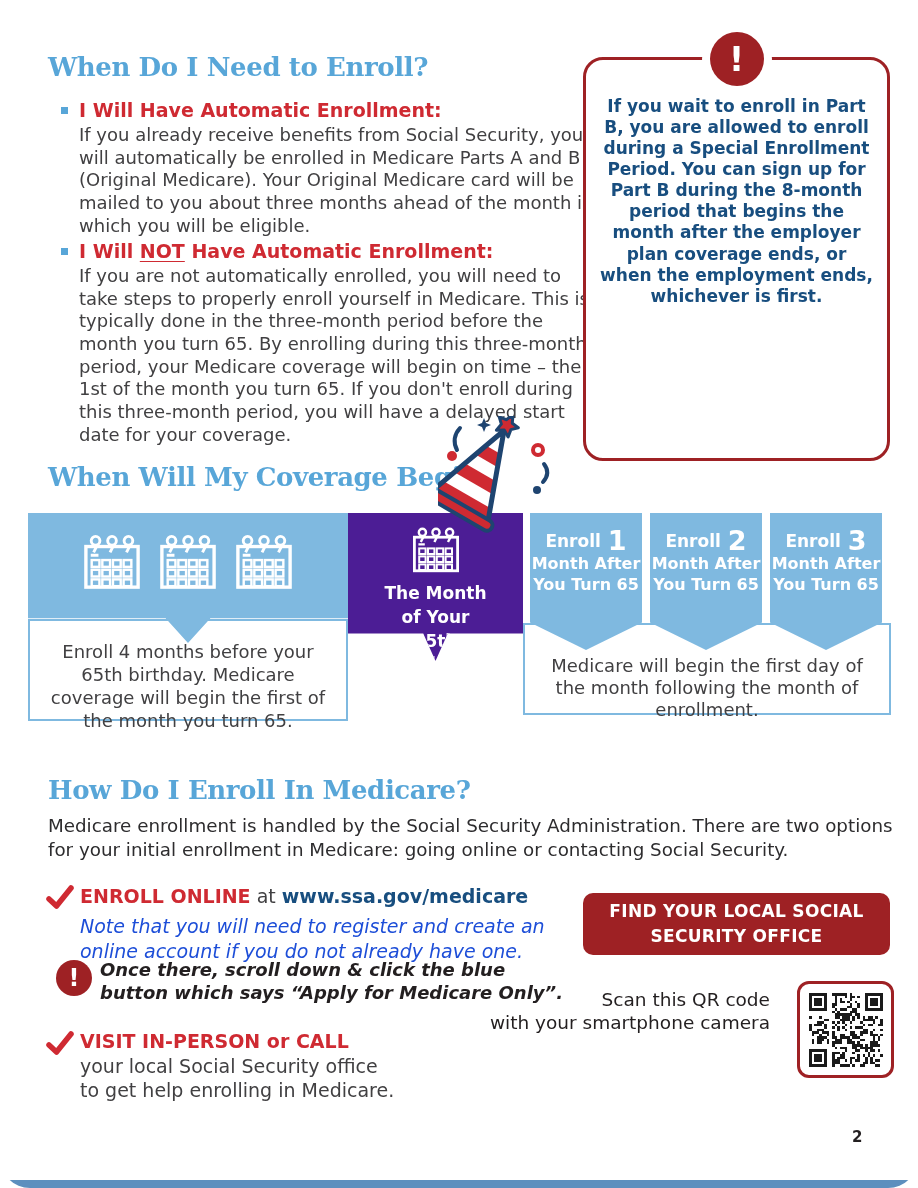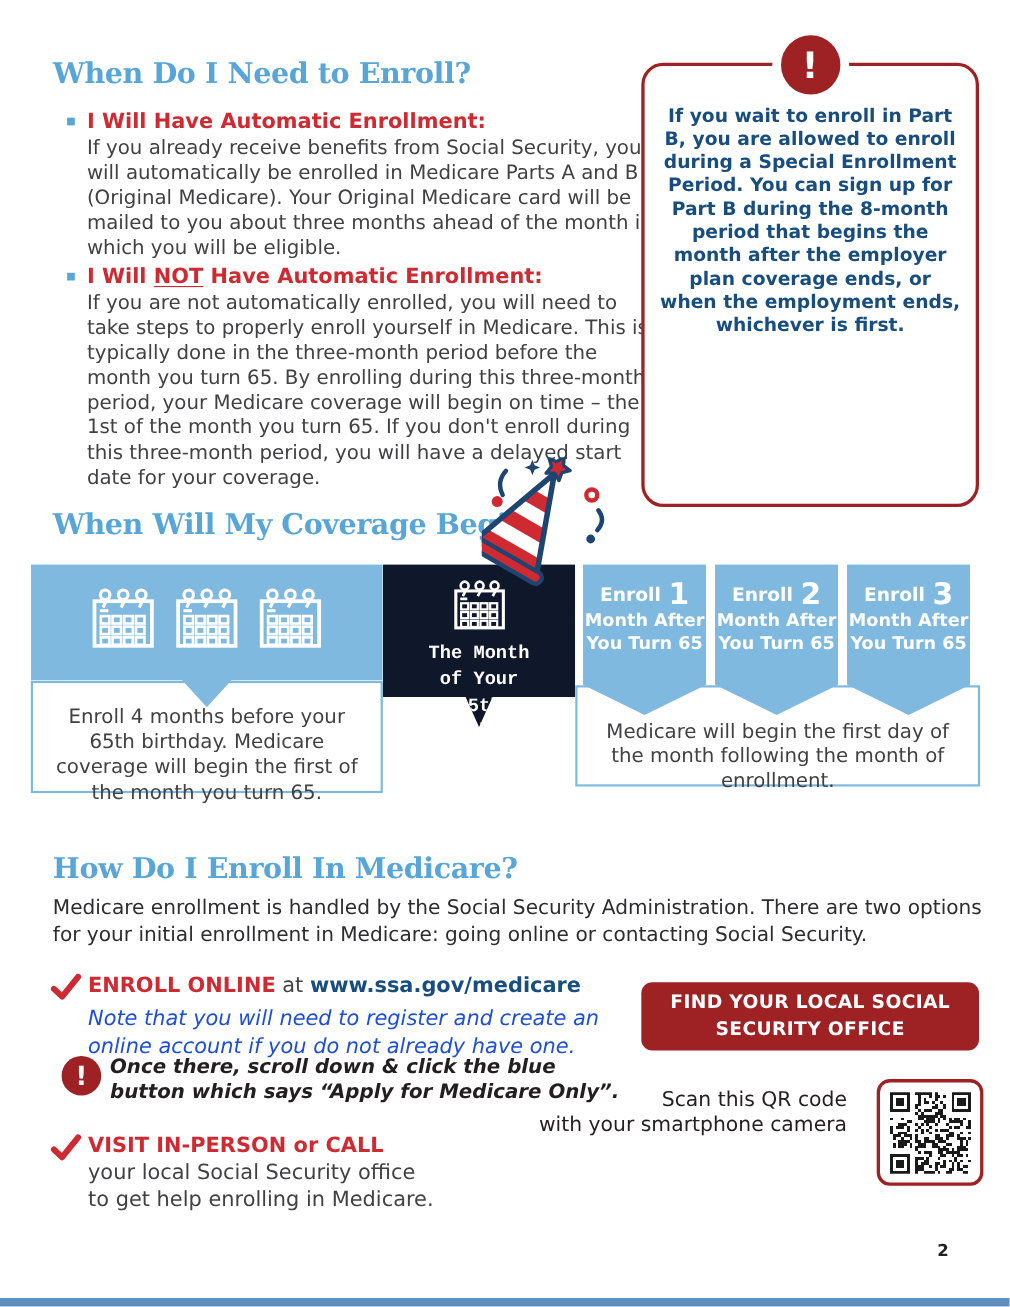--- a/index.html
+++ b/index.html
@@ -1,39 +1,39 @@
 <!DOCTYPE html>
 <html><head>
 <meta charset="utf-8">
 <style>
   html,body{margin:0;padding:0;background:#ffffff;}
   .page{position:relative;width:918px;height:1188px;background:#ffffff;overflow:hidden;
-        font-family:"DejaVu Sans",sans-serif;color:#414042;}
+        font-family:"DejaVu Sans",sans-serif;color:#414042;border-radius:30px;}
   .abs{position:absolute;}
   .h-slab{font-family:"DejaVu Serif",serif;font-weight:bold;font-size:26px;color:#58a6d8;
           letter-spacing:-0.4px;white-space:nowrap;}
   .b-title{font-size:19px;font-weight:bold;color:#cf2a32;}
   .b-title .u{text-decoration:underline;text-underline-offset:3px;}
   .body-txt{font-size:18px;line-height:1.26;color:#414042;}
   .bullet-sq{width:7px;height:7px;background:#58a6d8;}
   
   .callout{box-sizing:border-box;background:#fff;border:3px solid #9e2124;border-radius:20px;
            padding:36px 12px 10px 12px;text-align:center;}
   .callout p{margin:0 0 14px 0;font-size:17px;font-weight:bold;color:#184e7f;line-height:1.24;}
   .excl-big{position:absolute;top:-28px;left:50%;transform:translateX(-50%);width:54px;height:54px;
             border-radius:50%;background:#9e2124;box-shadow:0 0 0 8px #ffffff;display:flex;
             align-items:center;justify-content:center;color:#fff;font-weight:bold;font-size:33px;}
   .excl-small{width:36px;height:36px;border-radius:50%;background:#9e2124;display:flex;align-items:center;
               justify-content:center;color:#fff;font-weight:bold;font-size:24px;}
   
   .banner{background:#7fb9e0;clip-path:polygon(0 0,100% 0,100% 81%,57% 81%,50% 100%,43% 81%,0 81%);
           z-index:2;display:flex;justify-content:center;align-items:flex-start;gap:14px;padding-top:20px;
           box-sizing:border-box;}
-  .navybox{background:#0f172a;clip-path:polygon(0 0,100% 0,100% 81.5%,57% 81.5%,50% 100%,43% 81.5%,0 81.5%);
-           z-index:2;text-align:center;box-sizing:border-box;padding-top:13px;font-family:Liberation Mono, monospace;}
+  .navybox{background:#4c1d95;clip-path:polygon(0 0,100% 0,100% 81.5%,57% 81.5%,50% 100%,43% 81.5%,0 81.5%);
+           z-index:2;text-align:center;box-sizing:border-box;padding-top:13px;}
   .navybox .ttl{margin:4px auto 0 auto;width:130px;color:#fff;font-weight:bold;font-size:17px;line-height:1.4;}
   .navybox .ttl span{display:block;}
   .pen{background:#7fb9e0;clip-path:polygon(0 0,100% 0,100% 80%,50% 100%,0 80%);z-index:2;
        color:#fff;font-weight:bold;text-align:center;box-sizing:border-box;padding-top:14px;}
   .pen .l1{display:flex;justify-content:center;align-items:center;gap:7px;}
   .pen .w{font-size:17px;} .pen .n{font-size:27px;line-height:1;}
   .pen .l2{font-size:16px;line-height:1.3;}
   .tl-box{box-sizing:border-box;background:#fff;border:2px solid #7fb9e0;z-index:1;text-align:center;}
   .tl-box.navy-b{border-color:#1e4470;}
   .tl-box p{margin:0;color:#414042;}

